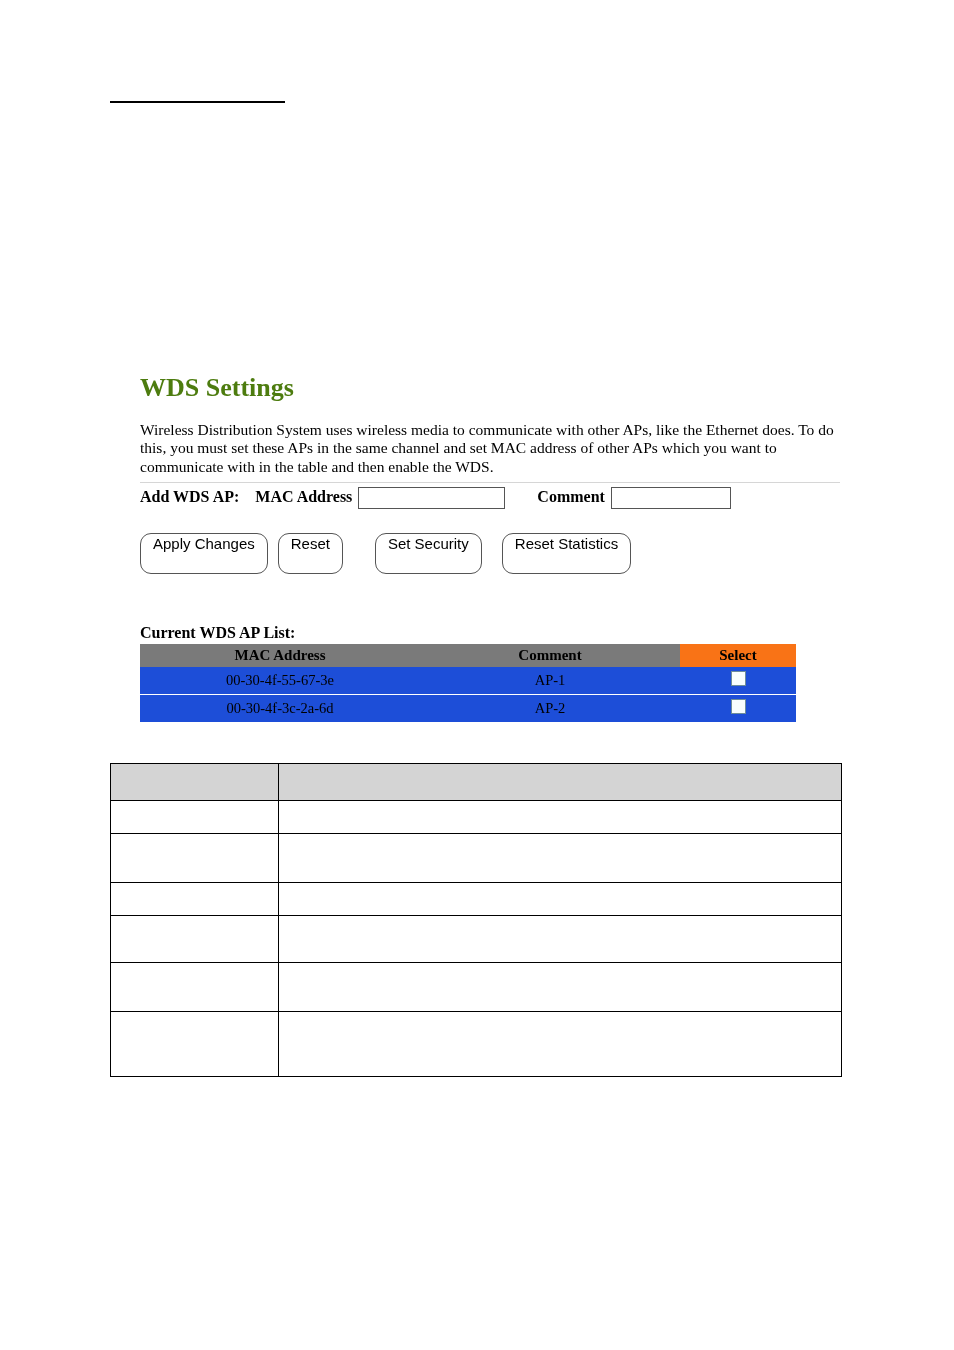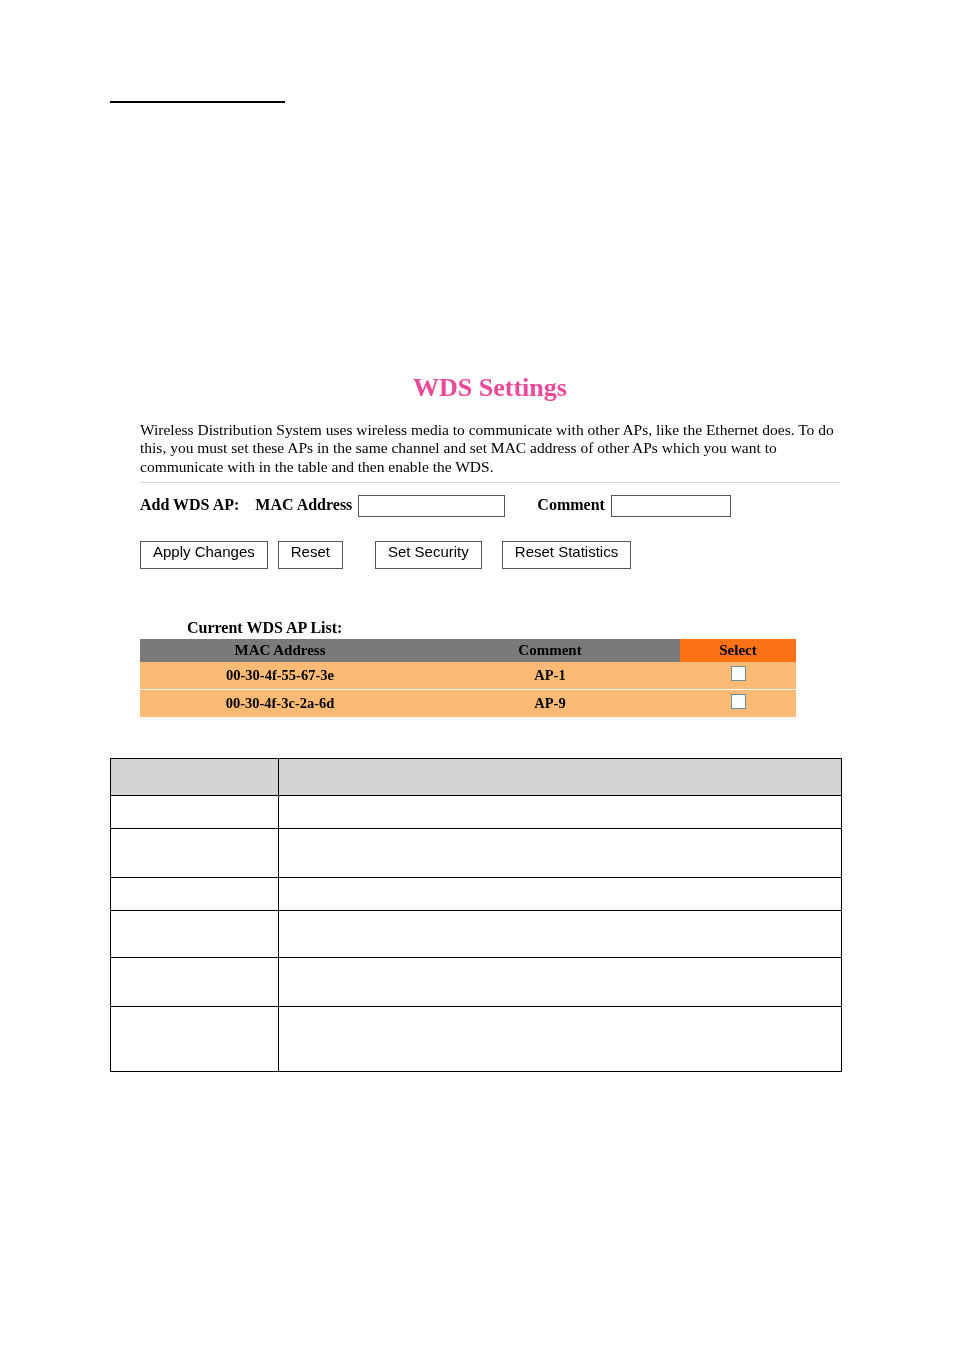--- a/index.html
+++ b/index.html
@@ -21,33 +21,32 @@
     width: 175px;
     margin-bottom: 270px;
   }
   
   .panel {
     width: 700px;
     margin-left: 30px;
     margin-bottom: 40px;
   }
   .panel h1 {
-    color: #ec4899;
+    color: #4d7c0f;
     font-family: "Times New Roman", Times, serif;
     font-weight: bold;
     font-size: 26px;
     margin: 0 0 18px 0;
-    text-align: center;
   }
   .panel .desc {
     font-family: "Times New Roman", Times, serif;
     font-size: 15.5px;
     color: #000;
     line-height: 1.18;
-    margin-bottom: 12px;
+    margin-bottom: 4px;
     padding-bottom: 6px;
     border-bottom: 1px solid #d6d6d6;
     background: linear-gradient(to bottom, #ffffff 0%, #ffffff 100%);
   }
   .row { margin-top: 28px; }
   .chklabel {
     font-family: "Times New Roman", Times, serif;
     font-size: 16px;
     font-weight: bold;
   }
@@ -77,63 +76,61 @@
     border: 1.4px solid #555;
     background: #fff;
     vertical-align: middle;
   }
   .textin.mac { width: 145px; }
   .textin.comm { width: 118px; }
   .btn {
     display: inline-block;
     font-family: Arial, sans-serif;
     font-size: 15px;
-    padding: 1px 12px 8px 12px;
+    padding: 1px 12px 21px 12px;
     border: 1.4px solid #555;
-    border-radius: 0;
+    border-radius: 11px;
     background: #fff;
     cursor: pointer;
     vertical-align: middle;
   }
   .btnrow {
     margin-top: 24px;
   }
   .gap-s { margin-right: 6px; }
   .gap-m { margin-right: 28px; }
   .gap-mid { margin-right: 16px; }
   .tbllabel {
     font-family: "Times New Roman", Times, serif;
     font-size: 16px;
     font-weight: bold;
     margin-top: 50px;
     margin-bottom: 2px;
-    margin-left: 47px;
   }
   table.aplist {
     width: 656px;
     border-collapse: collapse;
   }
   table.aplist th {
     background: #7a7a7a;
     color: #000;
     font-family: "Times New Roman", Times, serif;
     font-size: 15px;
     font-weight: bold;
     text-align: center;
     padding: 3px 0;
   }
   table.aplist th.sel { background: #f97316; }
   table.aplist td {
-    background: #fdba74;
+    background: #1d4ed8;
     font-family: "Times New Roman", Times, serif;
     font-size: 14.5px;
     text-align: center;
     padding: 4px 0;
     border-bottom: 1.5px solid #fff;
-    font-weight: bold;
   }
   .selbox {
     display: inline-block;
     width: 13px; height: 13px;
     border: 1px solid #6d8d9a;
     background: #f8fefe;
   }
   table.aplist col.c1 { width: 280px; }
   table.aplist col.c2 { width: 260px; }
   table.aplist col.c3 { width: 116px; }
@@ -196,21 +193,21 @@
         <th>Comment</th>
         <th class="sel">Select</th>
       </tr>
       <tr>
         <td>00-30-4f-55-67-3e</td>
         <td>AP-1</td>
         <td><span class="selbox"></span></td>
       </tr>
       <tr>
         <td>00-30-4f-3c-2a-6d</td>
-        <td>AP-9</td>
+        <td>AP-2</td>
         <td><span class="selbox"></span></td>
       </tr>
     </tbody>
       </table>
 
   </div>
 
   <table class="info">
     <colgroup>
         <col class="c1">

